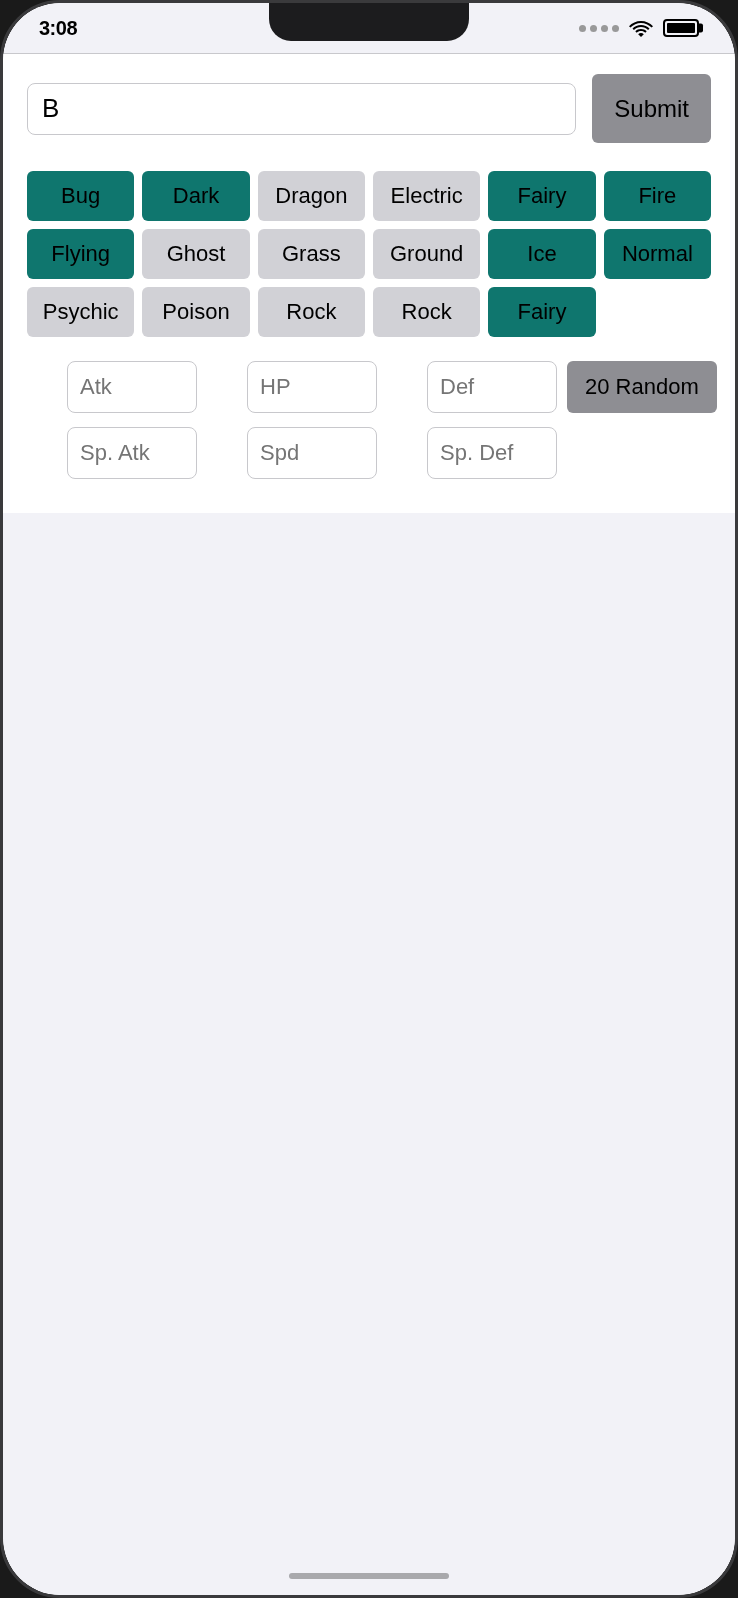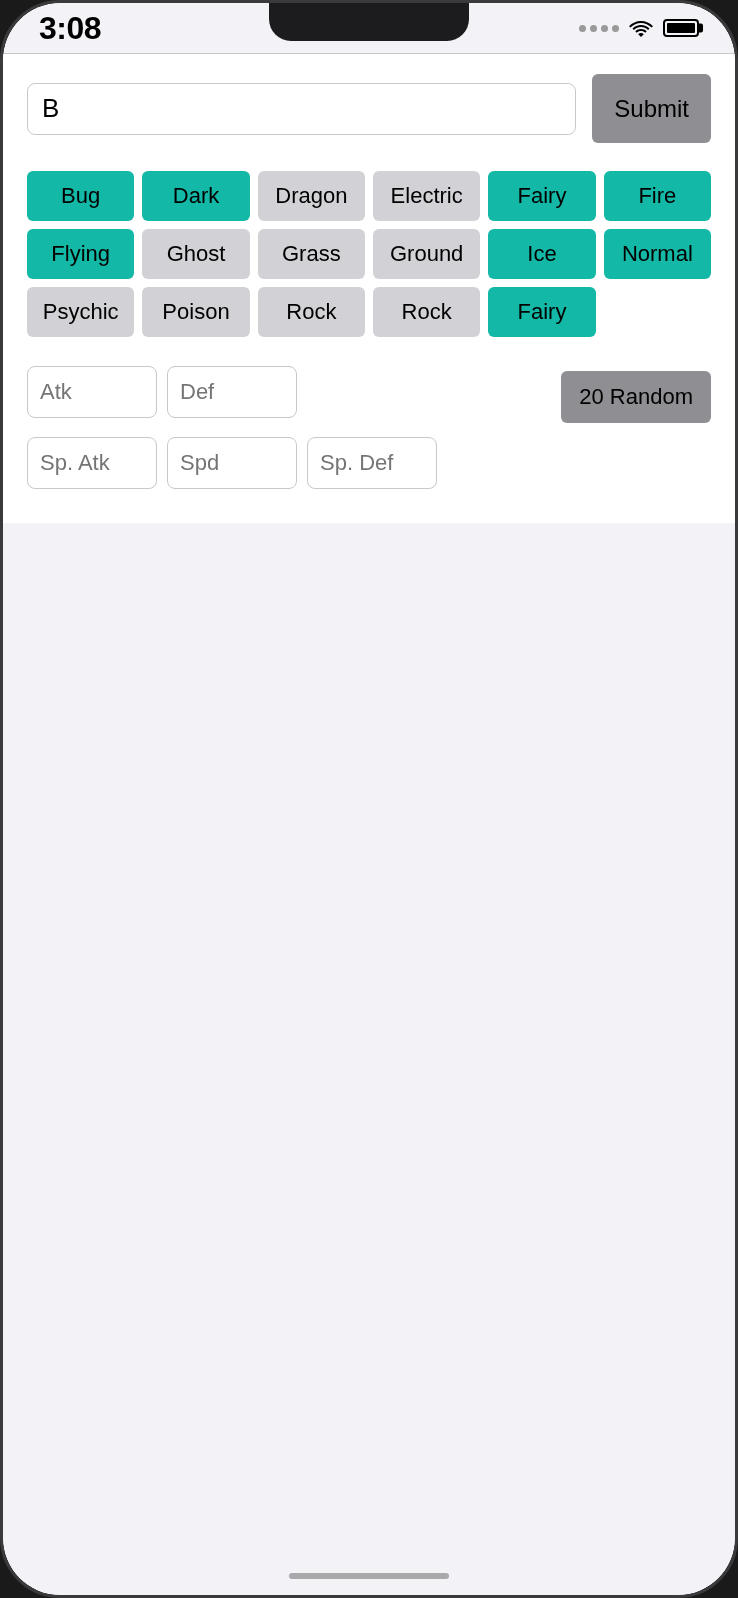--- a/index.html
+++ b/index.html
@@ -55,21 +55,21 @@
       display: flex;
       align-items: center;
       justify-content: space-between;
       padding: 0 36px;
       position: relative;
       z-index: 10;
       background: #f2f2f7;
     }
 
     .status-time {
-      font-size: 32px;
+      font-size: 20px;
       font-weight: 600;
       color: #000;
       letter-spacing: -0.5px;
       text-align: right;
     }
 
     .status-icons {
       display: flex;
       align-items: center;
       gap: 10px;
@@ -195,21 +195,21 @@
       border: none;
       border-radius: 6px;
       font-size: 22px;
       font-weight: 400;
       cursor: pointer;
       text-align: center;
       color: #000;
     }
 
     .type-btn.selected {
-      background: #14b8a6;
+      background: #0f766e;
     }
 
     .type-btn.unselected {
       background: #d1d1d6;
     }
 
     
     .stat-row {
       display: flex;
       gap: 10px;
@@ -220,34 +220,34 @@
     .stat-input {
       height: 52px;
       border: 1.5px solid #c8c8cc;
       border-radius: 8px;
       padding: 0 12px;
       font-size: 22px;
       color: #aaa;
       background: #fff;
       outline: none;
       width: 130px;
+      margin-left: 40px;
     }
 
     .random-button {
       height: 52px;
       padding: 0 18px;
       background: #8e8e93;
       color: #000;
       border: none;
       border-radius: 6px;
       font-size: 22px;
       cursor: pointer;
       white-space: nowrap;
       margin-left: auto;
-      margin-top: 10px;
     }
 
     
     .home-indicator {
       position: absolute;
       bottom: 16px;
       left: 50%;
       transform: translateX(-50%);
       width: 160px;
       height: 6px;
@@ -311,20 +311,21 @@
             <button class="type-btn selected">Normal</button>
             <button class="type-btn unselected">Psychic</button>
             <button class="type-btn unselected">Poison</button>
             <button class="type-btn unselected">Rock</button>
             <button class="type-btn unselected">Rock</button>
             <button class="type-btn selected">Fairy</button>
           </div>
 
         <div class="stat-row">
           <input type="text" class="stat-input" placeholder="Atk" style="">
+          <input type="text" class="stat-input" placeholder="HP" style="">
           <input type="text" class="stat-input" placeholder="Def" style="">
           <button class="random-button">20 Random</button>
         </div>
         <div class="stat-row">
           <input type="text" class="stat-input" placeholder="Sp. Atk" style="">
           <input type="text" class="stat-input" placeholder="Spd" style="">
           <input type="text" class="stat-input" placeholder="Sp. Def" style="">
         </div>
 
       </div>

